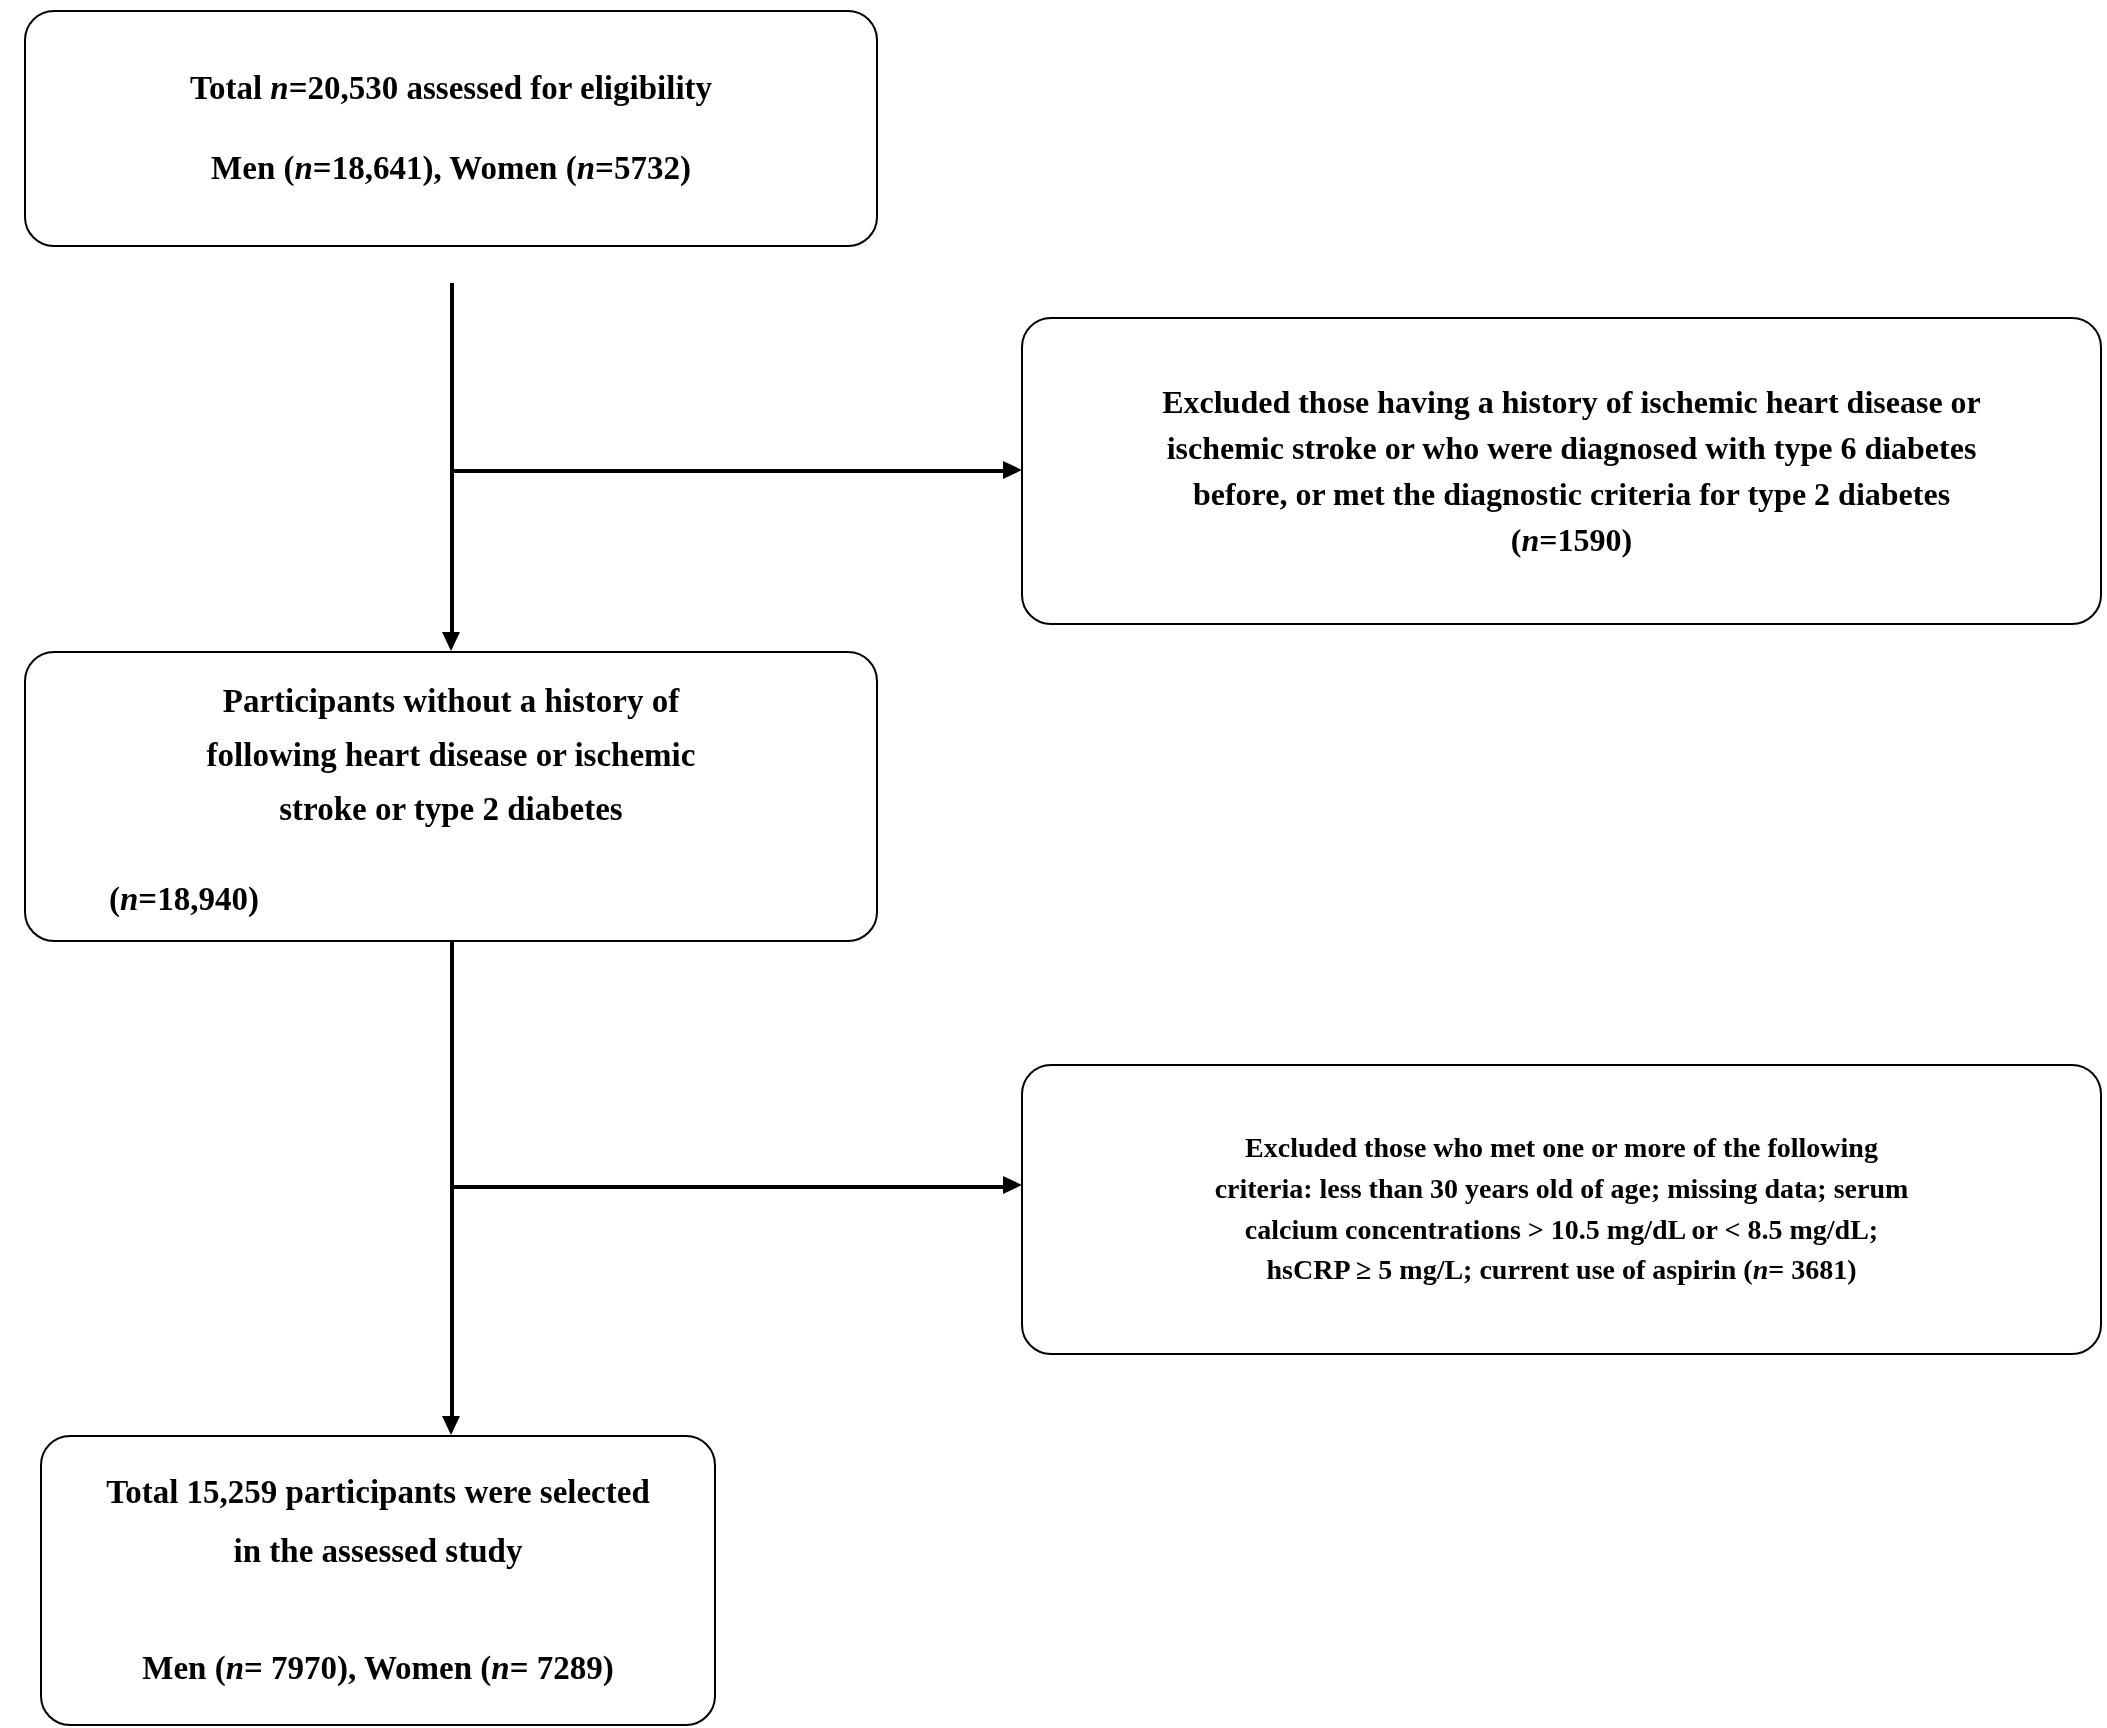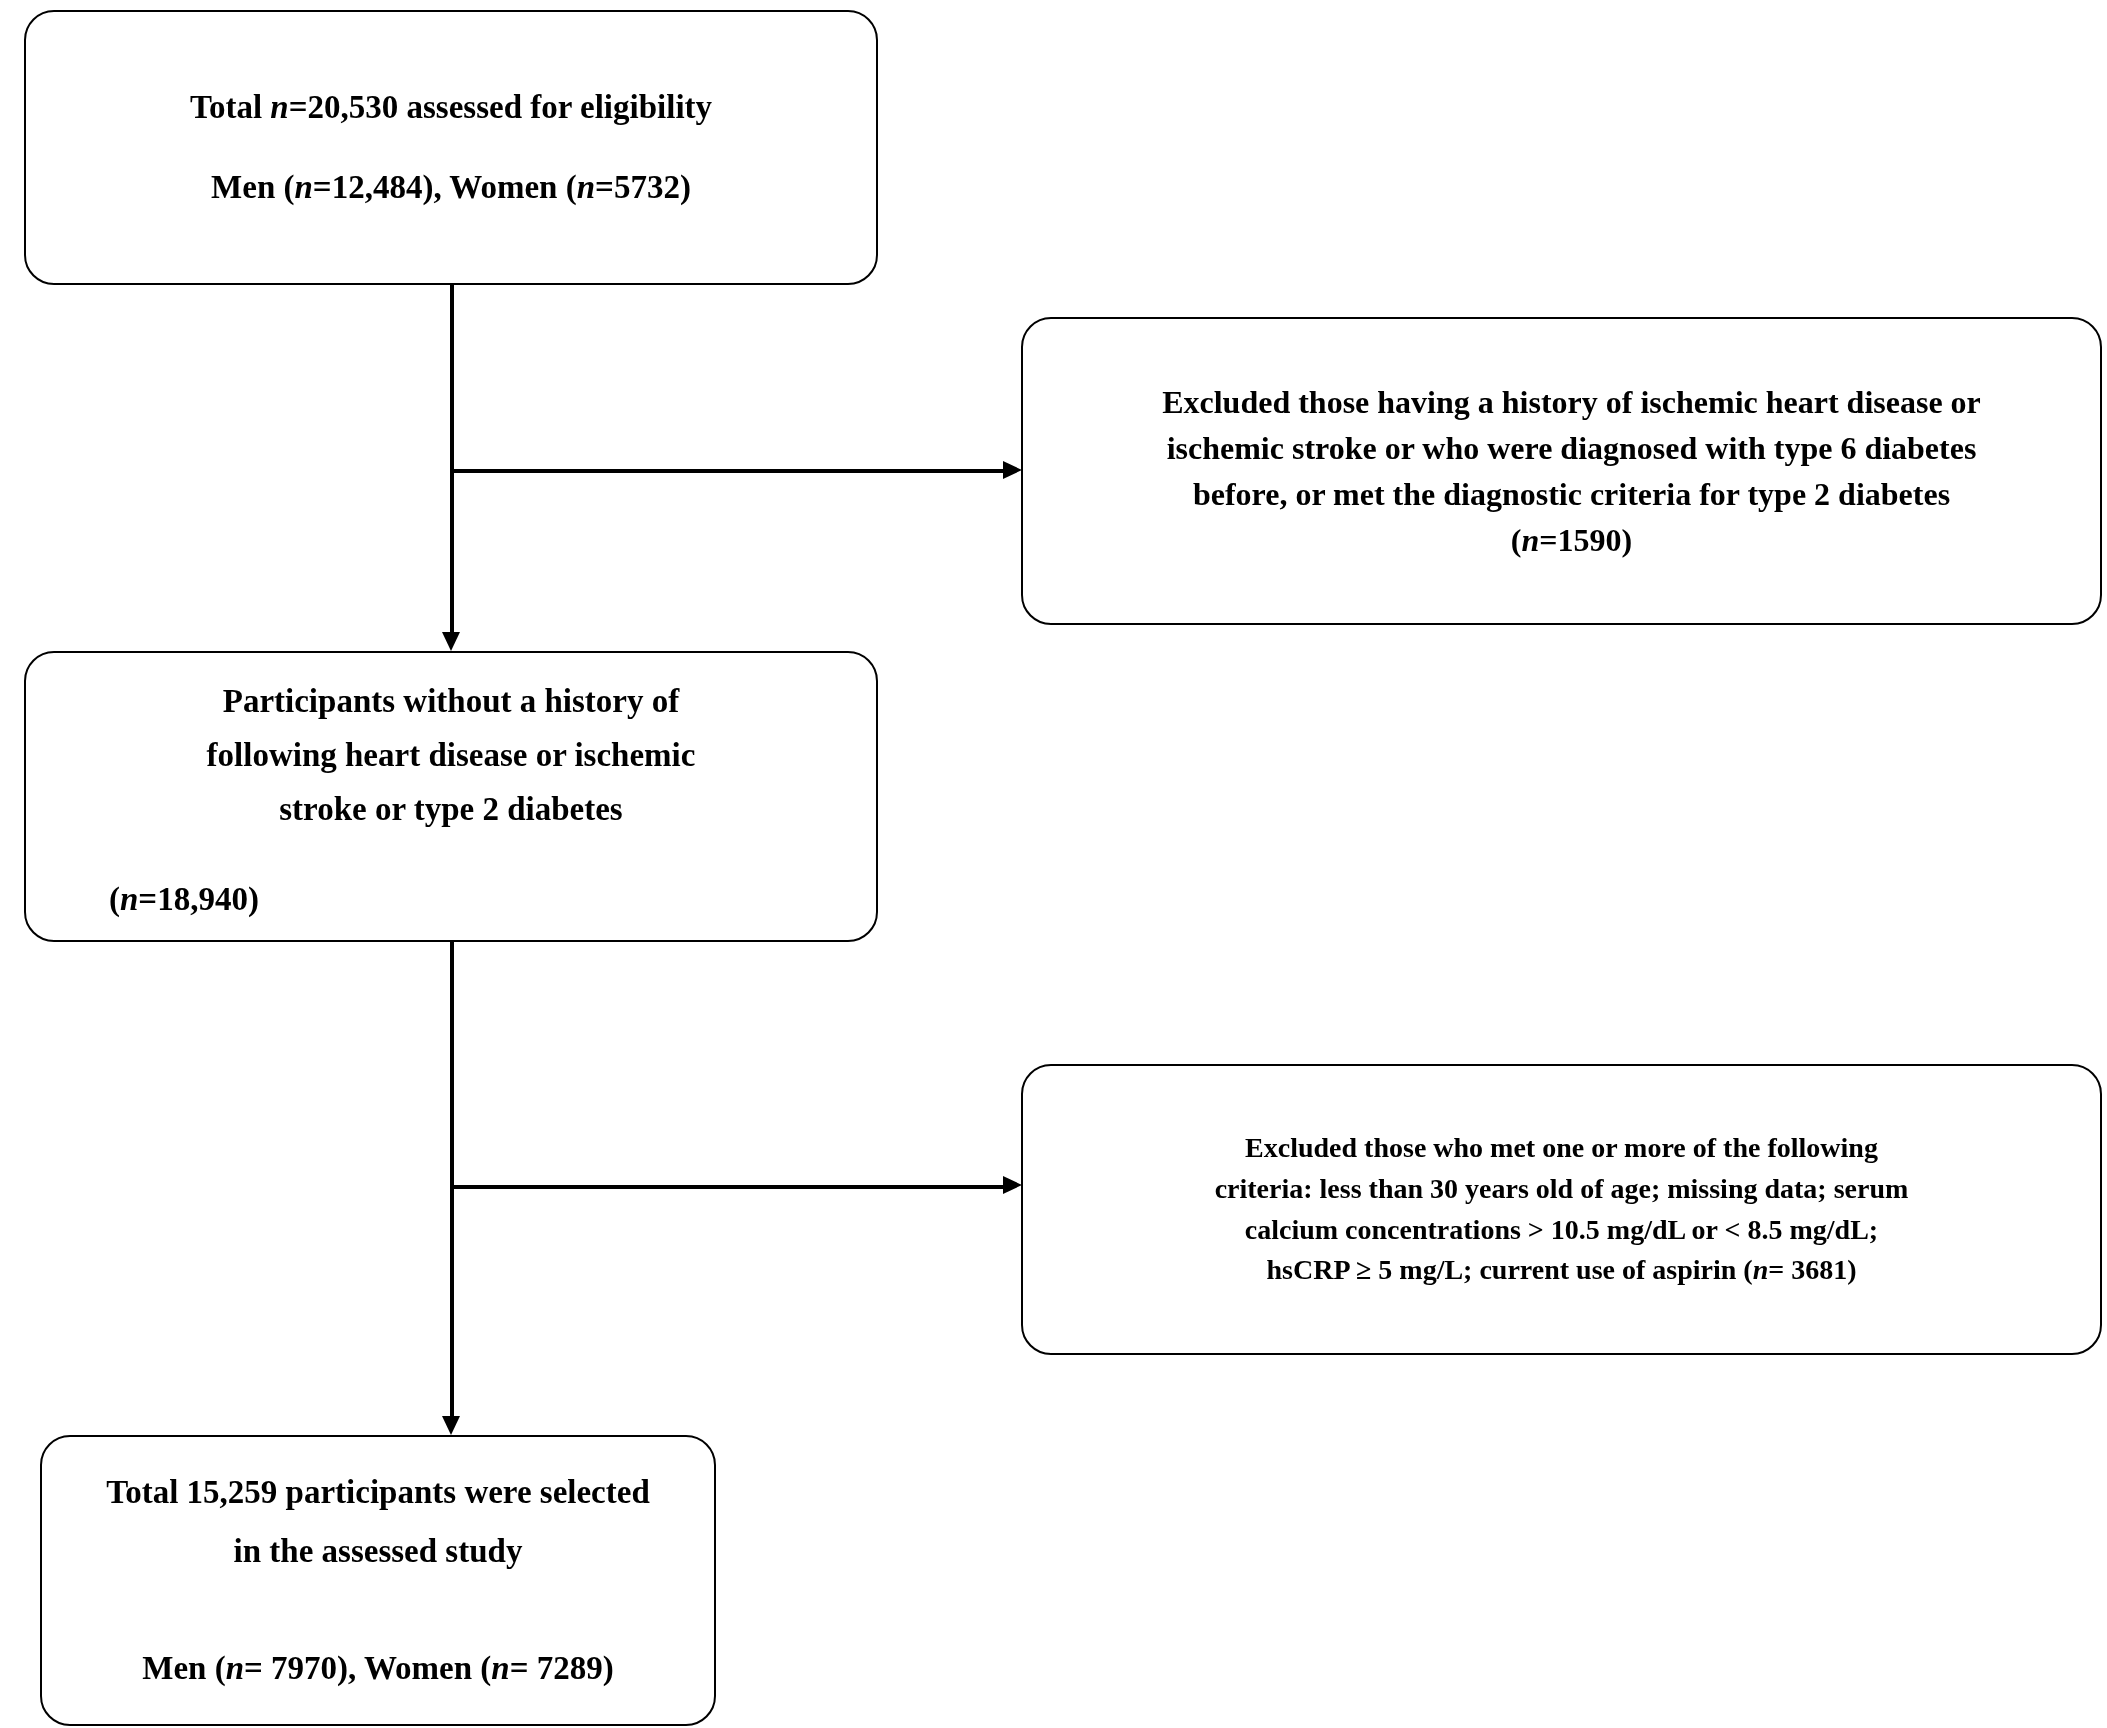--- a/index.html
+++ b/index.html
@@ -23,21 +23,21 @@
     background: #ffffff;
     display: flex;
     flex-direction: column;
     justify-content: center;
     box-sizing: border-box;
   }
   .ln { width: 100%; }
   .it { font-style: italic; }
 
   #box-eligibility {
-    left: 24px; top: 9.7px; width: 854px; height: 275px;
+    left: 24px; top: 9.7px; width: 854px; height: 237px;
     font-size: 33px; text-align: center; gap: 43px;
   }
   #box-excluded1 {
     left: 1021px; top: 317px; width: 1081px; height: 308px;
     font-size: 32px; text-align: center; line-height: 1.44; padding-left: 20px;
   }
   #box-nohistory {
     left: 24px; top: 651px; width: 854px; height: 291px;
     font-size: 33px; text-align: center; line-height: 1.64;
     padding-top: 7px;
@@ -81,21 +81,21 @@
 </head>
 <body>
 
 <div id="canvas">
 
   <div class="box" id="box-eligibility">
     <div class="ln">
       <span>Total  </span><span class="it">n</span><span>=20,530 assessed for eligibility</span>
     </div>
     <div class="ln">
-      <span>Men (</span><span class="it">n</span><span>=12,484),  Women  (</span><span class="it">n</span><span>=5732)</span>
+      <span>Men (</span><span class="it">n</span><span>=18,641),  Women  (</span><span class="it">n</span><span>=5732)</span>
     </div>
   </div>
 
   <div class="box" id="box-excluded1">
     <div class="ln">
       <span>Excluded  those having a history of ischemic heart disease or</span>
     </div>
     <div class="ln">
       <span>ischemic stroke or who were diagnosed with type 6 diabetes</span>
     </div>

